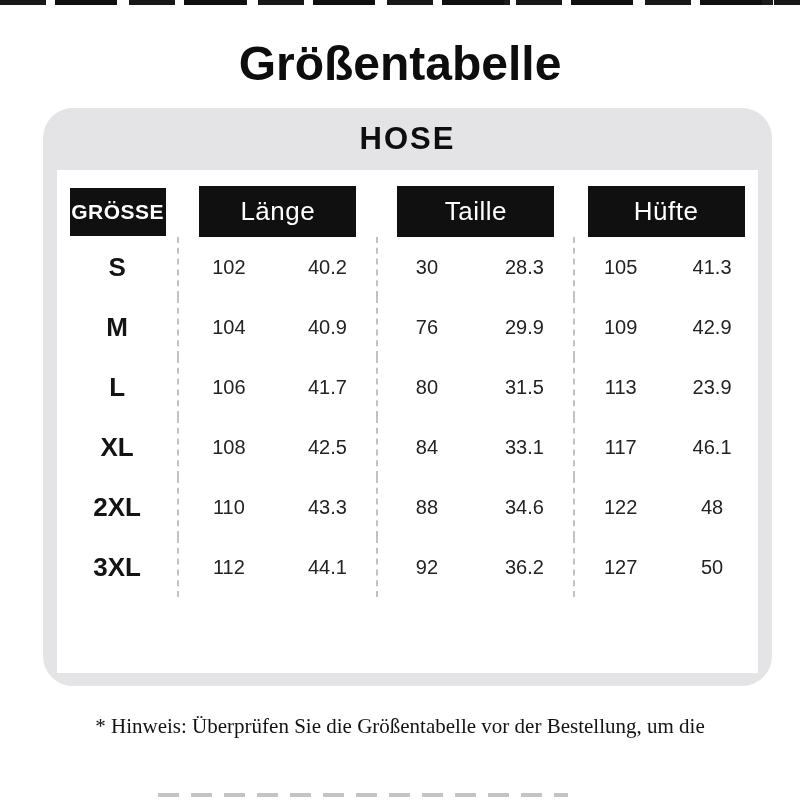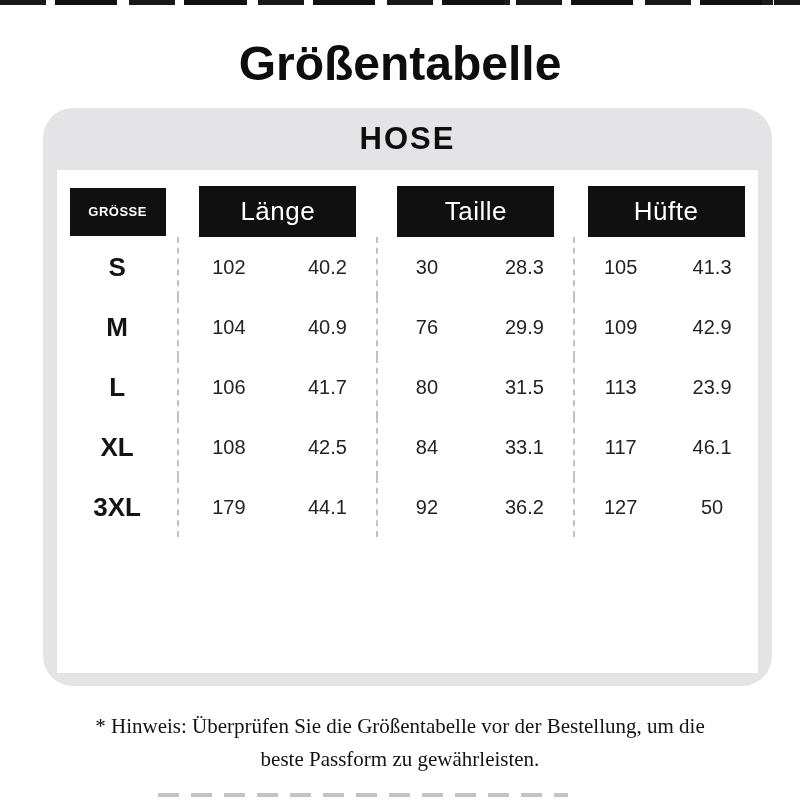--- a/index.html
+++ b/index.html
@@ -41,21 +41,21 @@
     width:100%;border-collapse:collapse;table-layout:fixed;margin-top:16px;
   }
   .size-table th,.size-table td{padding:0;}
   .hrow1{height:51px;}
   .hrow2{height:51px;}
   .hrow2 th{vertical-align:bottom;}
   .box{
     background:var(--box-black,#101010);color:#ffffff;
     display:flex;align-items:center;justify-content:center;margin:0 auto;
   }
-  .size-box{width:96px;height:48px;font-size:13px;font-weight:bold;letter-spacing:.5px;}
+  .size-box{width:96px;height:48px;font-size:21px;font-weight:bold;letter-spacing:.5px;}
   .group-box{width:157px;height:51px;font-size:26px;font-weight:normal;letter-spacing:.5px;}
   .unit-box{width:62px;height:41px;font-size:21px;font-weight:normal;}
   tbody td{
     height:60px;text-align:center;vertical-align:middle;
     font-size:20px;color:#232323;
   }
   tbody td.size{font-size:26px;font-weight:600;color:#141414;}
   tbody td.dash{border-left:2px dashed #c2c2c6;}
   .note{
     position:absolute;top:710px;left:0;width:100%;
@@ -129,31 +129,39 @@
         <tr>
           <td class="size">XL</td>
           <td class="dash">108</td>
           <td>42.5</td>
           <td class="dash">84</td>
           <td>33.1</td>
           <td class="dash">117</td>
           <td>46.1</td>
         </tr>
         <tr>
+          <td class="size">2XL</td>
+          <td class="dash">110</td>
+          <td>43.3</td>
+          <td class="dash">88</td>
+          <td>34.6</td>
+          <td class="dash">122</td>
+          <td>48</td>
+        </tr>
+        <tr>
           <td class="size">3XL</td>
-          <td class="dash">179</td>
+          <td class="dash">112</td>
           <td>44.1</td>
           <td class="dash">92</td>
           <td>36.2</td>
           <td class="dash">127</td>
           <td>50</td>
         </tr>
       </tbody>
     </table>
   </div>
 </section>
 
 <div class="note">
   <div>* Hinweis: Überprüfen Sie die Größentabelle vor der Bestellung, um die</div>
-  <div>beste Passform zu gewährleisten.</div>
 </div>
 
 <div class="bottom-cut"></div>
 
 </body></html>

